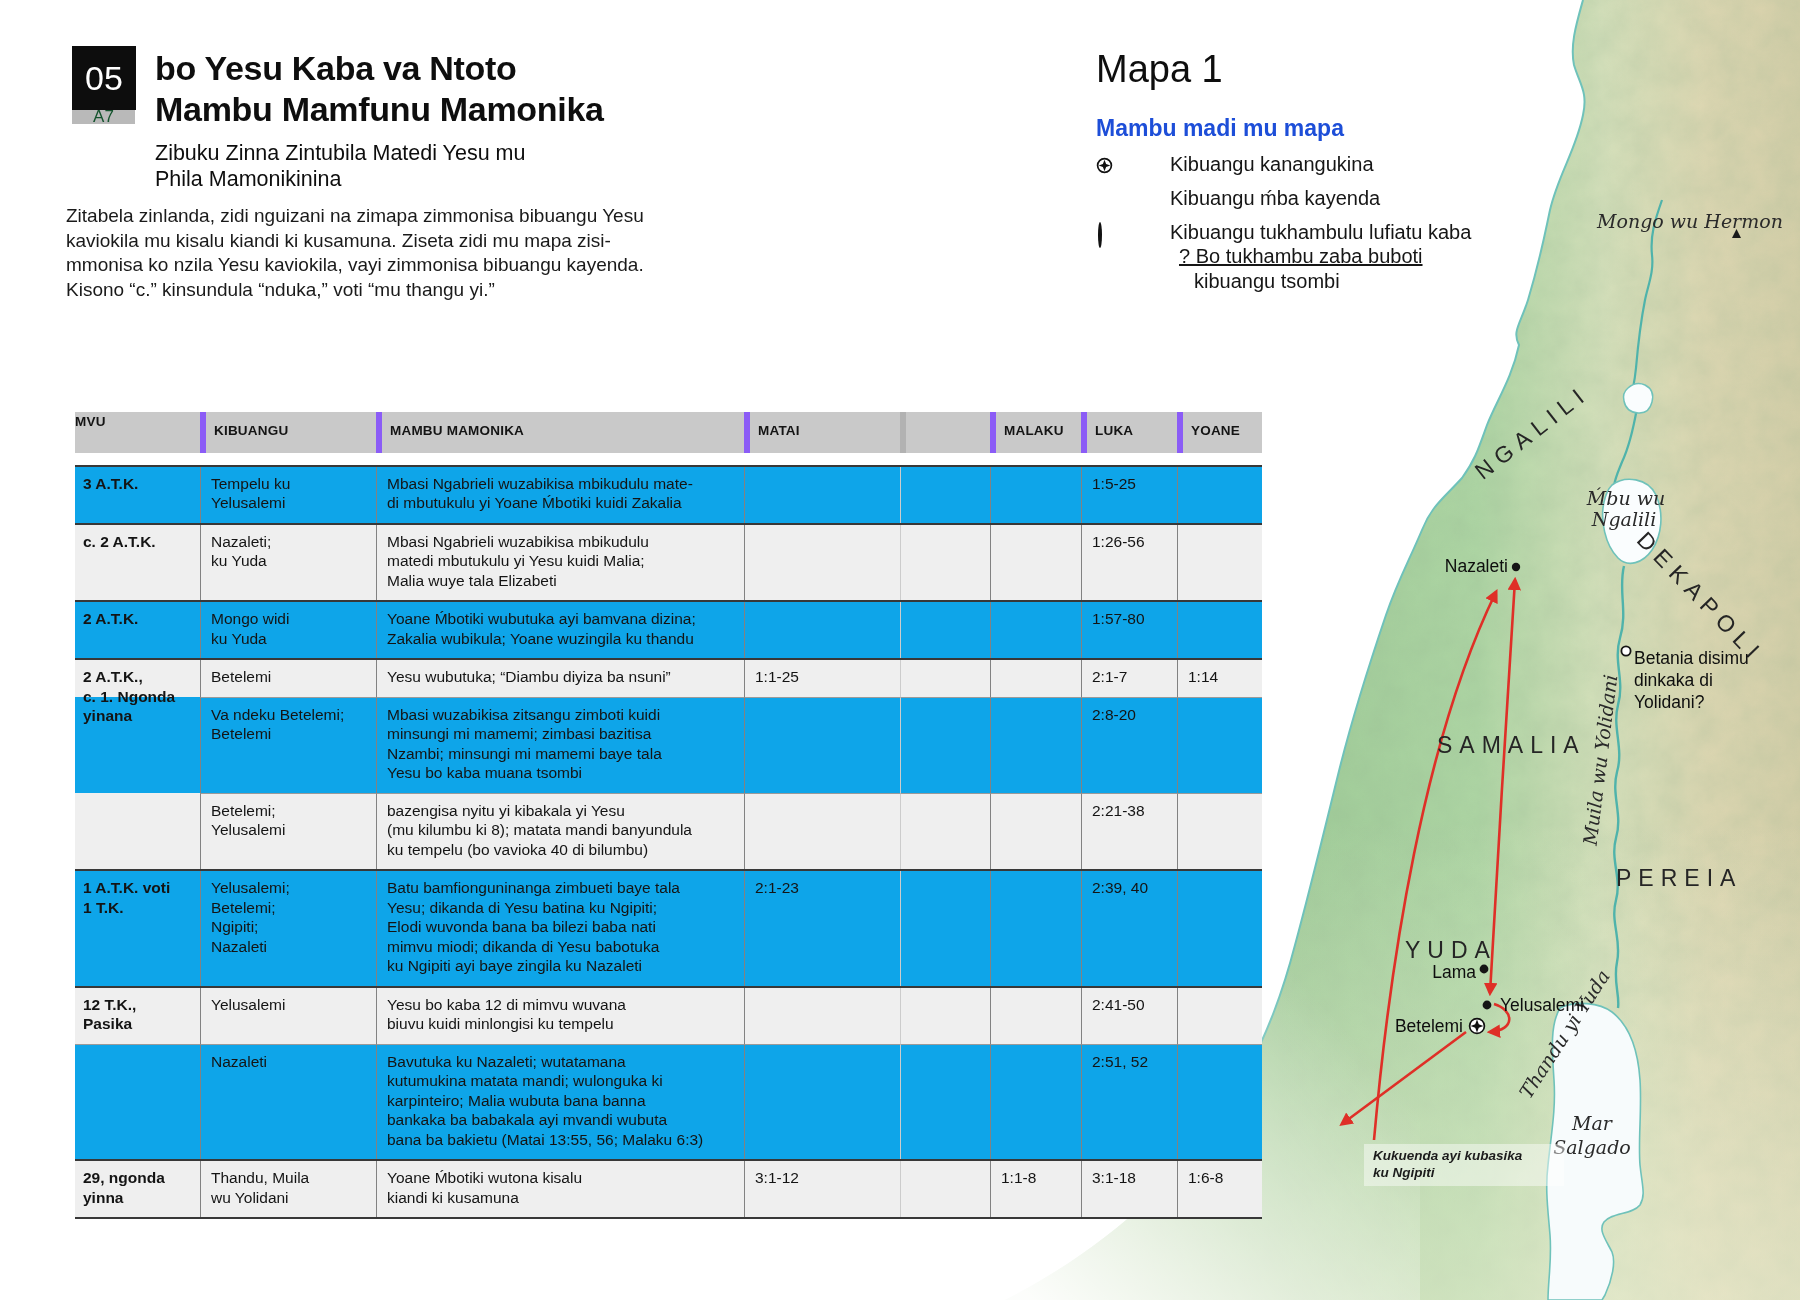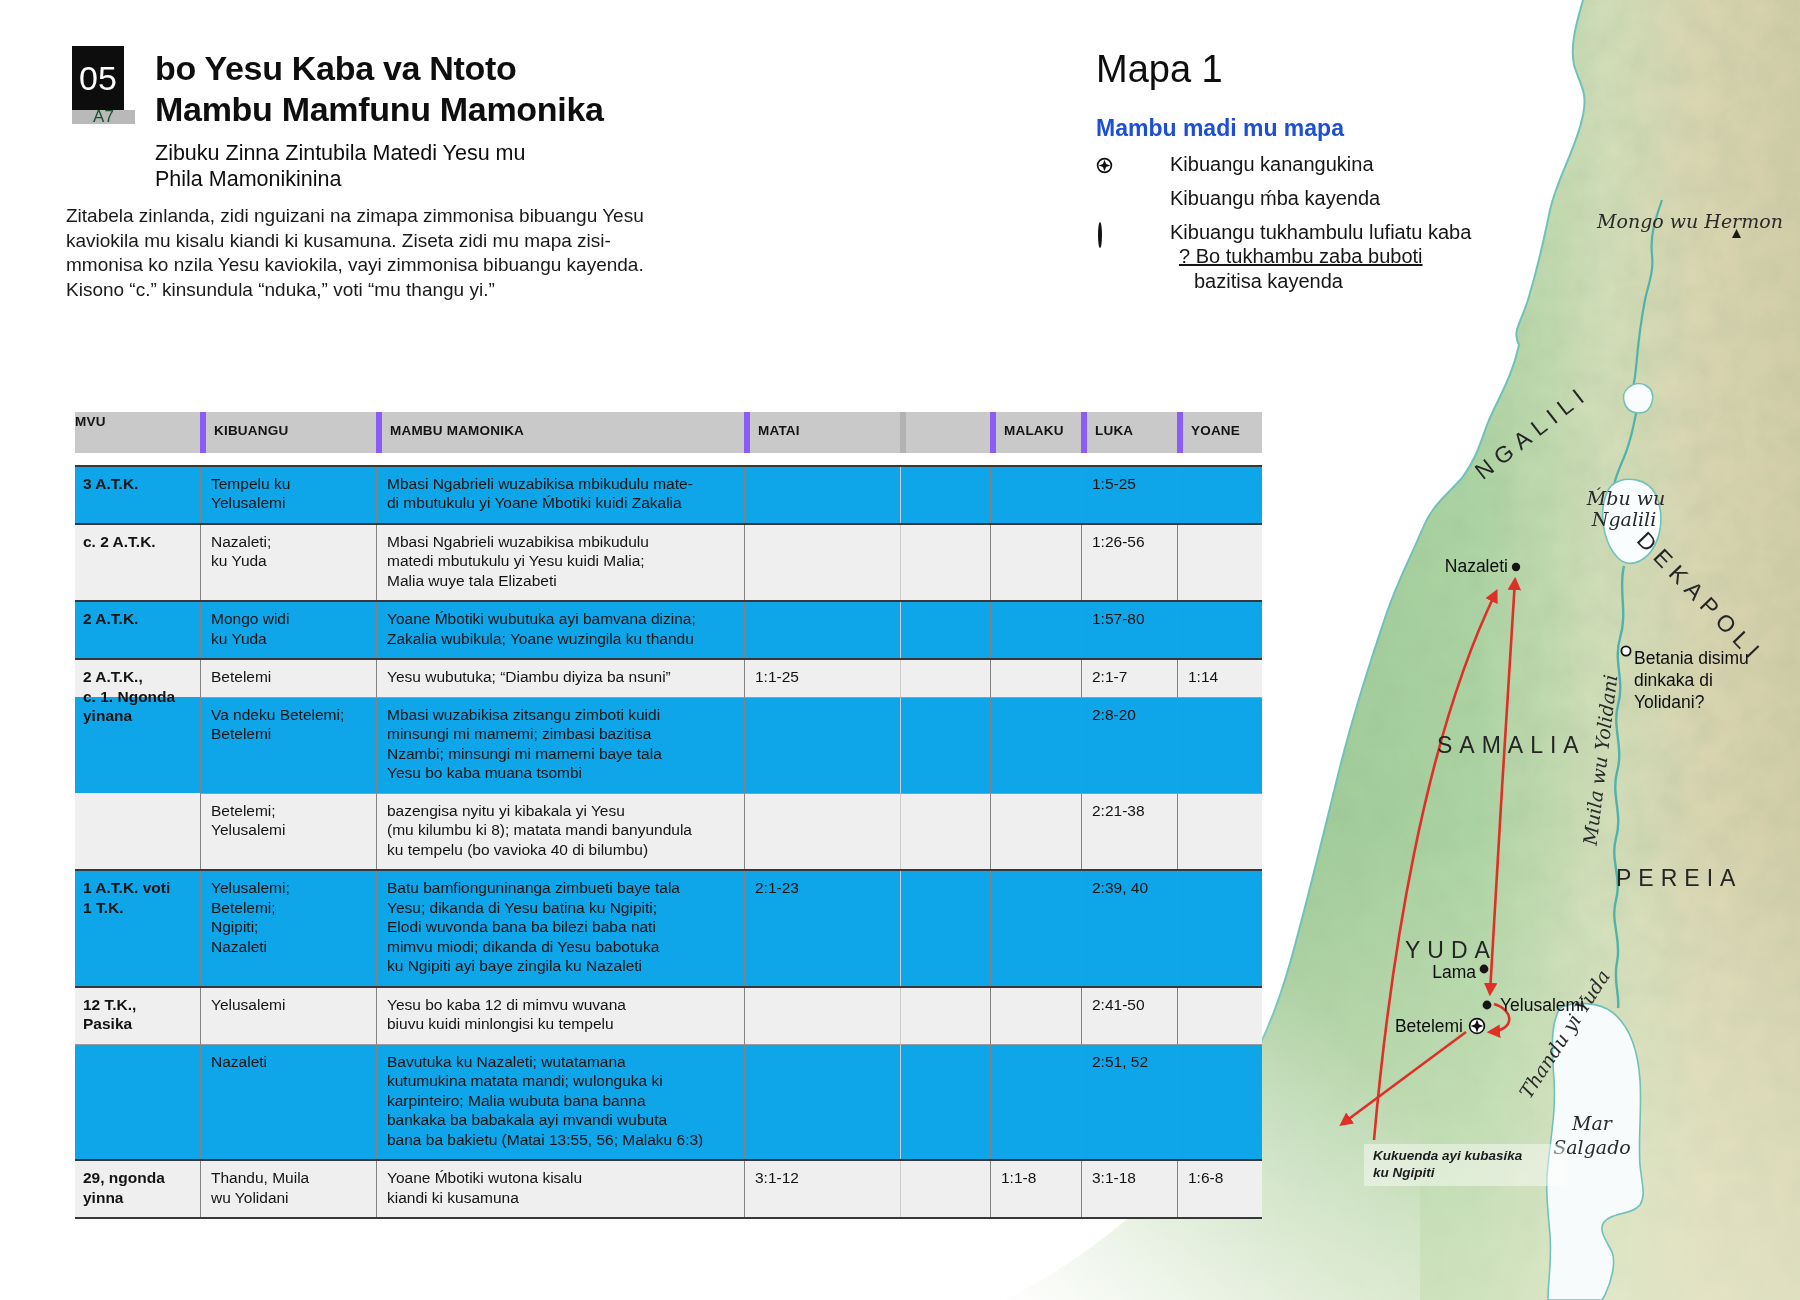--- a/index.html
+++ b/index.html
@@ -7,21 +7,21 @@
         font-family:"Liberation Sans",sans-serif;color:#111;}
 
   
   #map-svg{position:absolute;left:940px;top:0;width:860px;height:1300px;z-index:0;}
   .region-lbl{font-family:"Liberation Sans",sans-serif;fill:#252525;font-size:23px;letter-spacing:7px;font-weight:500;}
   .place-lbl{font-family:"Liberation Sans",sans-serif;fill:#0e0e0e;font-size:17.5px;}
   .water-lbl{font-family:"DejaVu Serif",serif;font-style:italic;fill:#2a2a2a;font-size:19px;}
   .note-lbl{font-family:"Liberation Sans",sans-serif;font-style:italic;font-weight:700;fill:#1c1c1c;font-size:13.5px;}
 
   
-  .badge-black{position:absolute;left:72px;top:46px;width:52px;height:64px;background:#0d0d0d;
+  .badge-black{position:absolute;left:72px;top:46px;width:64px;height:64px;background:#0d0d0d;
     color:#fff;font-size:34px;display:flex;align-items:center;justify-content:center;z-index:3;}
   .badge-gray{position:absolute;left:72px;top:110px;width:63px;height:14px;background:#b9b9b9;
     color:#14532d;font-size:17px;display:flex;align-items:center;justify-content:center;z-index:3;}
   .doc-title{position:absolute;left:155px;top:48px;font-size:34px;line-height:41px;font-weight:600;
     letter-spacing:-0.3px;color:#0e0e0e;z-index:3;}
   .doc-subtitle{position:absolute;left:155px;top:140px;font-size:21.5px;line-height:26px;font-weight:500;
     color:#0e0e0e;white-space:pre-line;z-index:3;}
   .intro{position:absolute;left:66px;top:204px;width:700px;font-size:19px;line-height:24.5px;
     color:#1a1a1a;white-space:pre-line;z-index:3;}
   .tbl-caption{position:absolute;left:66px;top:311px;font-size:19px;font-weight:700;color:#0e0e0e;z-index:3;}
@@ -217,21 +217,21 @@
     </div>
     <div class="legend-item">
       <span class="sym"><span class="sym-dot"></span></span>
       <span>Kibuangu ḿba kayenda</span>
     </div>
     <div class="legend-item">
       <span class="sym"><span class="sym-ring"></span></span>
       <span>
         <span>Kibuangu tukhambulu lufiatu kaba</span>
         <div class="legend-note">? Bo tukhambu zaba buboti</div>
-        <div class="legend-note2">bazitisa kayenda</div>
+        <div class="legend-note2">kibuangu tsombi</div>
       </span>
     </div>
   </div>
 
   <div class="tblwrap">
     <div class="trow thead">
       <div class="cell c0">MVU</div>
       <div class="cell c1">KIBUANGU</div>
       <div class="cell c2">MAMBU MAMONIKA</div>
       <div class="cell c3">MATAI</div>

